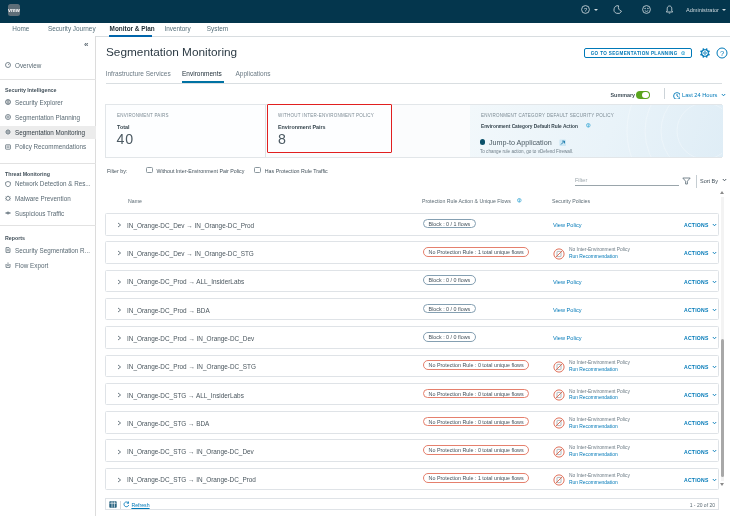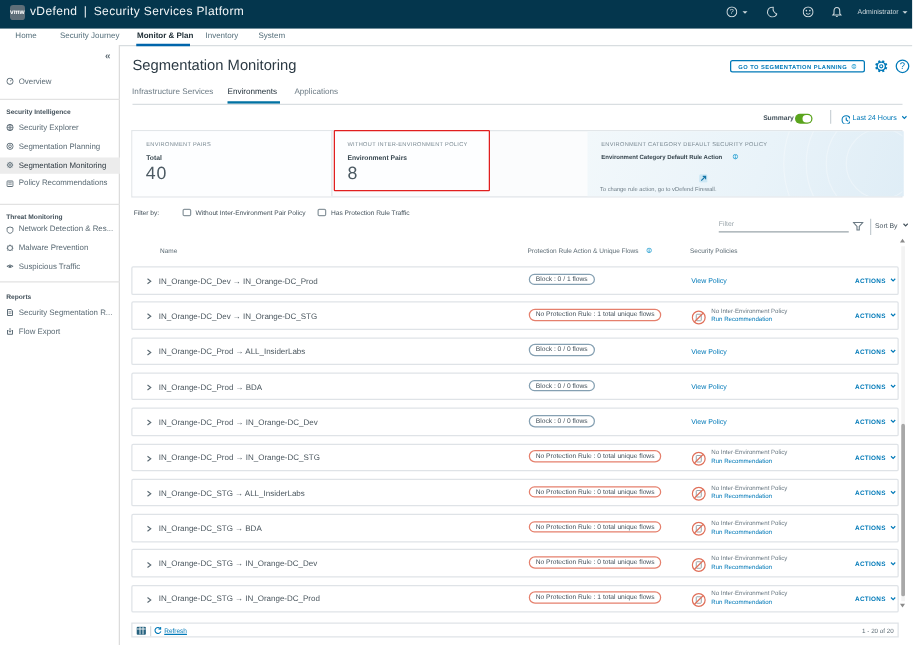--- a/index.html
+++ b/index.html
@@ -79,21 +79,20 @@
 #pagecount{position:absolute;right:3px;top:3.6px;font-size:5px;color:#5c6b74;}
 
 #sb-thumb{position:absolute;left:720.6px;top:339px;width:3.6px;height:138px;background:#a8a8a8;border-radius:2px;}
 .caret-up{position:absolute;width:0;height:0;border-left:2.6px solid transparent;border-right:2.6px solid transparent;border-bottom:3.4px solid #8a8a8a;}
 .caret-down{position:absolute;width:0;height:0;border-left:2.6px solid transparent;border-right:2.6px solid transparent;border-top:3.4px solid #8a8a8a;}
 </style></head>
 <body>
 <div id="page">
 <div id="topbar">
 <div id="logo">vmw</div>
-<div id="brand">vDefend  |  Security Services Platform</div>
 <div class="tbicon" style="left:581px;">
         <svg style="" width="9px" height="9px" viewBox="0 0 9 9">
           <circle cx="4.5" cy="4.5" r="3.9" fill="none" stroke="#cfd9de" stroke-width="0.85"></circle>
           <text x="4.5" y="6.6" font-size="5.8" fill="#cfd9de" text-anchor="middle" font-family="Liberation Sans">?</text>
         </svg>
       </div>
 <span style="position:absolute;left:593.5px;top:9.4px;width:0;height:0;border-left:2.2px solid transparent;border-right:2.2px solid transparent;border-top:2.8px solid #cfd9de;"></span>
 <div class="tbicon" style="left:612.5px;">
         <svg style="" width="9px" height="9px" viewBox="0 0 9 9">
           <path d="M5.6 0.8 A3.9 3.9 0 1 0 8.5 6.2 A4.6 4.6 0 0 1 5.6 0.8 Z" fill="none" stroke="#cfd9de" stroke-width="0.85"></path>
@@ -241,20 +240,24 @@
       </div>
 <div class="capslbl" style="left:374.6px;top:7.6px;">ENVIRONMENT CATEGORY DEFAULT SECURITY POLICY</div>
 <div class="boldlbl" style="left:374.6px;top:18.4px;font-size:4.8px;">Environment Category Default Rule Action &nbsp;</div>
 <div class="abs" style="left:479.6px;top:18.2px;">
         <svg style="" width="4.6px" height="4.6px" viewBox="0 0 4.6 4.6">
           <circle cx="2.3" cy="2.3" r="1.7999999999999998" fill="none" stroke="#49afd9" stroke-width="0.8"></circle>
           <rect x="1.8499999999999999" y="2.0999999999999996" width="0.9" height="2" fill="#49afd9"></rect>
           <rect x="1.8499999999999999" y="0.8999999999999999" width="0.9" height="0.9" fill="#49afd9"></rect>
         </svg>
       </div>
+<div class="abs" style="left:373.6px;top:32px;width:200px;height:10px;">
+        <span style="position:absolute;left:0;top:2px;width:5.4px;height:5.4px;border-radius:50%;background:#0a5069;"></span>
+        <span style="position:absolute;left:9px;top:0.4px;font-size:7.2px;color:#4b5a63;">Jump-to Application</span>
+      </div>
 <div class="abs" style="left:452.6px;top:33.6px;">
         <svg style="" width="7.5px" height="7.5px" viewBox="0 0 7.5 7.5">
           <rect x="0.4" y="0.4" width="6.7" height="6.7" rx="1.2" fill="#cde7f4"></rect>
           <path d="M2 5.5 L5.3 2.2 M3.2 2.1 H5.5 V4.4" fill="none" stroke="#1576a8" stroke-width="0.9"></path>
         </svg>
       </div>
 <div id="changetxt">To change rule action, go to vDefend Firewall.</div>
 </div>
 <div id="filterby">Filter by:</div>
 <div class="cbox" style="left:146px;"></div>

